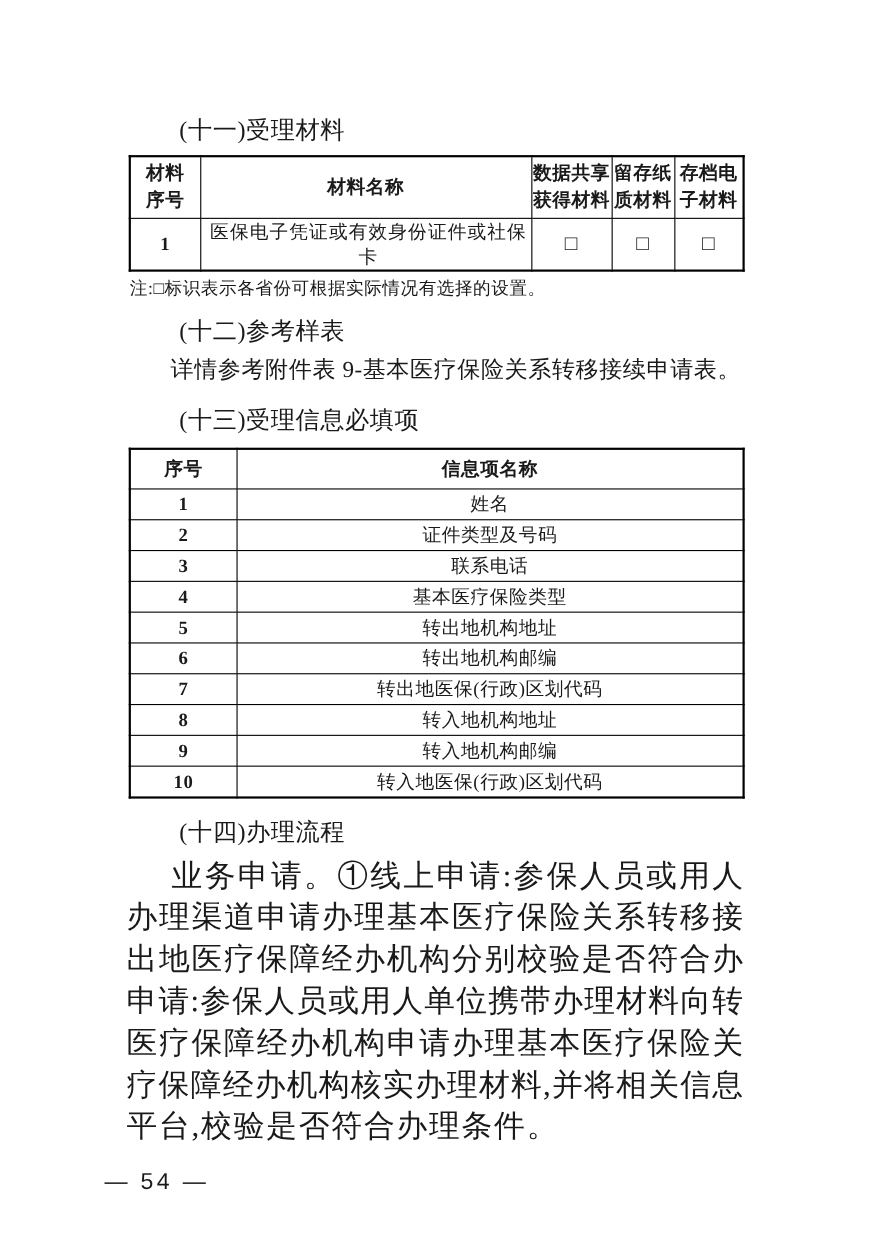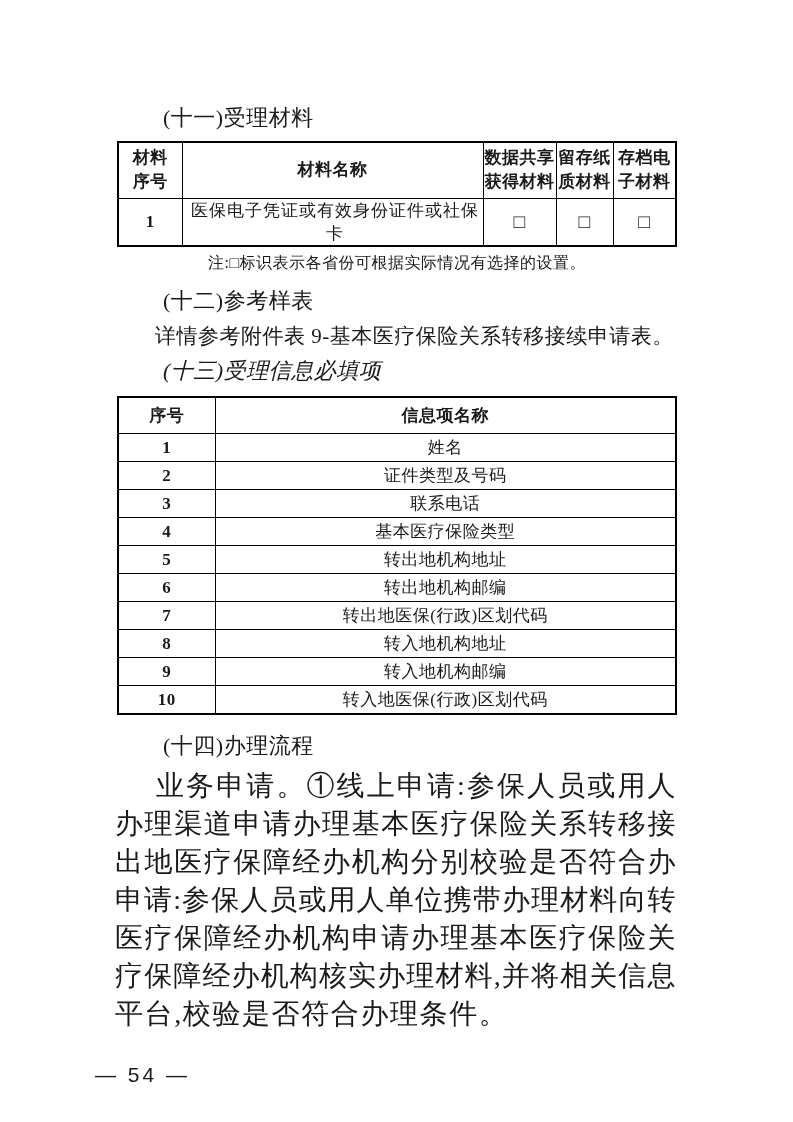--- a/index.html
+++ b/index.html
@@ -22,21 +22,21 @@
     margin-top: 0;
     padding-left: 48px;
     font-size: 22px;
     line-height: 34px;
     letter-spacing: 0.5px;
     font-weight: normal;
     white-space: nowrap;
   }
   #h11 { margin-top: 101px; }
   #h12 { margin-top: 10px; }
-  #h13 { margin-top: 1px; font-style: italic; }
+  #h13 { margin-top: 12px; }
   #h14 { margin-top: 14px; }
 
   table {
     border-collapse: collapse;
     table-layout: fixed;
     width: 558px;
     margin-left: 2px;
     border: 2px solid #000;
   }
   td, th {
@@ -68,21 +68,20 @@
   }
   #materials-table td.idx-cell { font-weight: bold; }
   #materials-table td.chk-cell { font-size: 19px; }
 
   .table-note {
     margin-top: 5px;
     margin-left: 3px;
     font-size: 16px;
     line-height: 22px;
     letter-spacing: 0.5px;
-    text-align: center;
   }
 
   .ref-line {
     margin-top: 1px;
     font-size: 21px;
     line-height: 34px;
     letter-spacing: 0.5px;
     text-indent: 40px;
     white-space: nowrap;
   }

